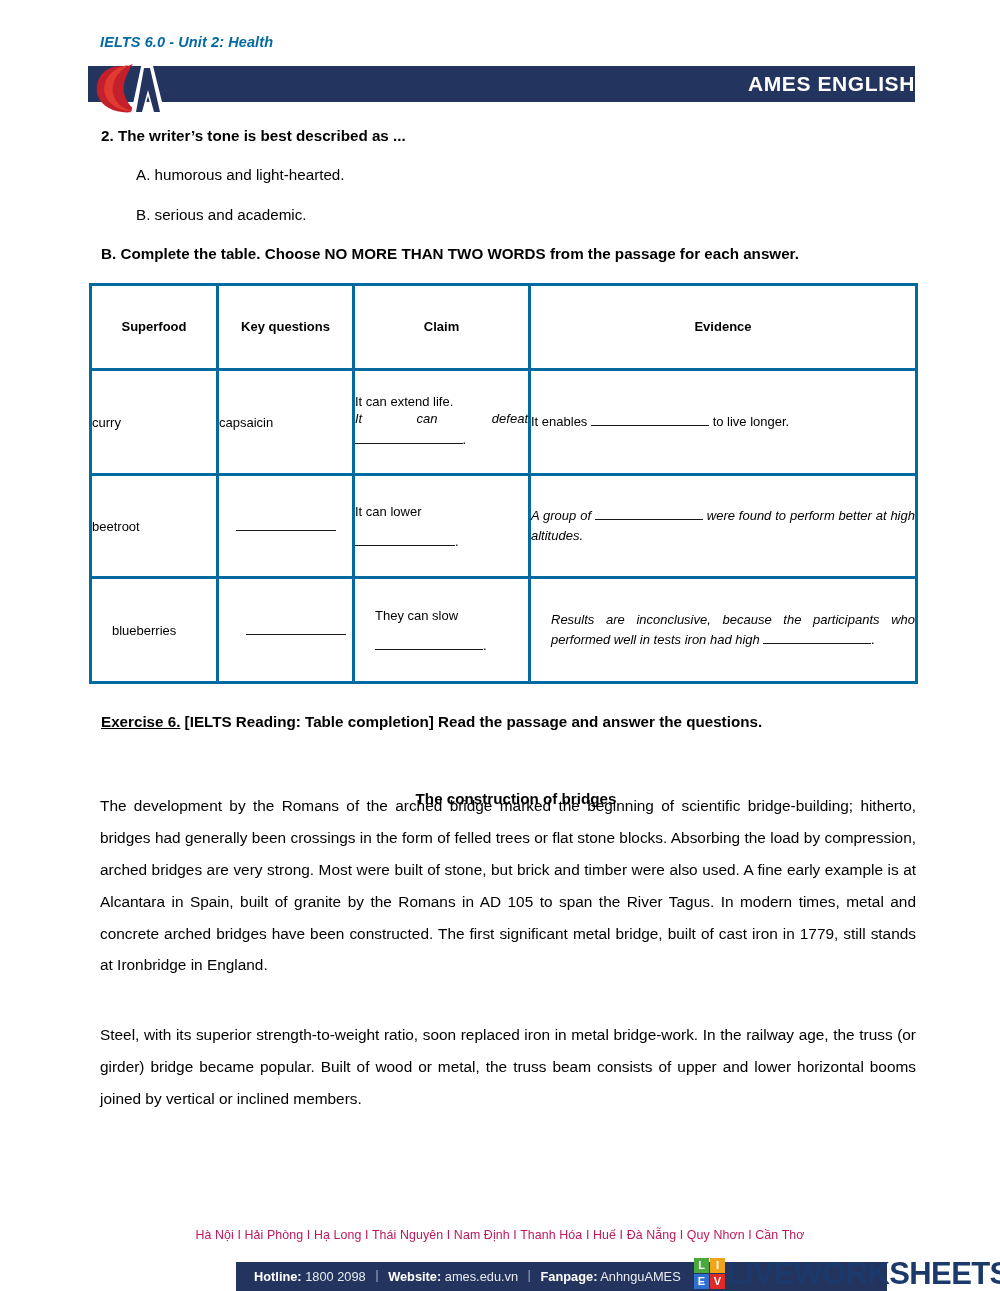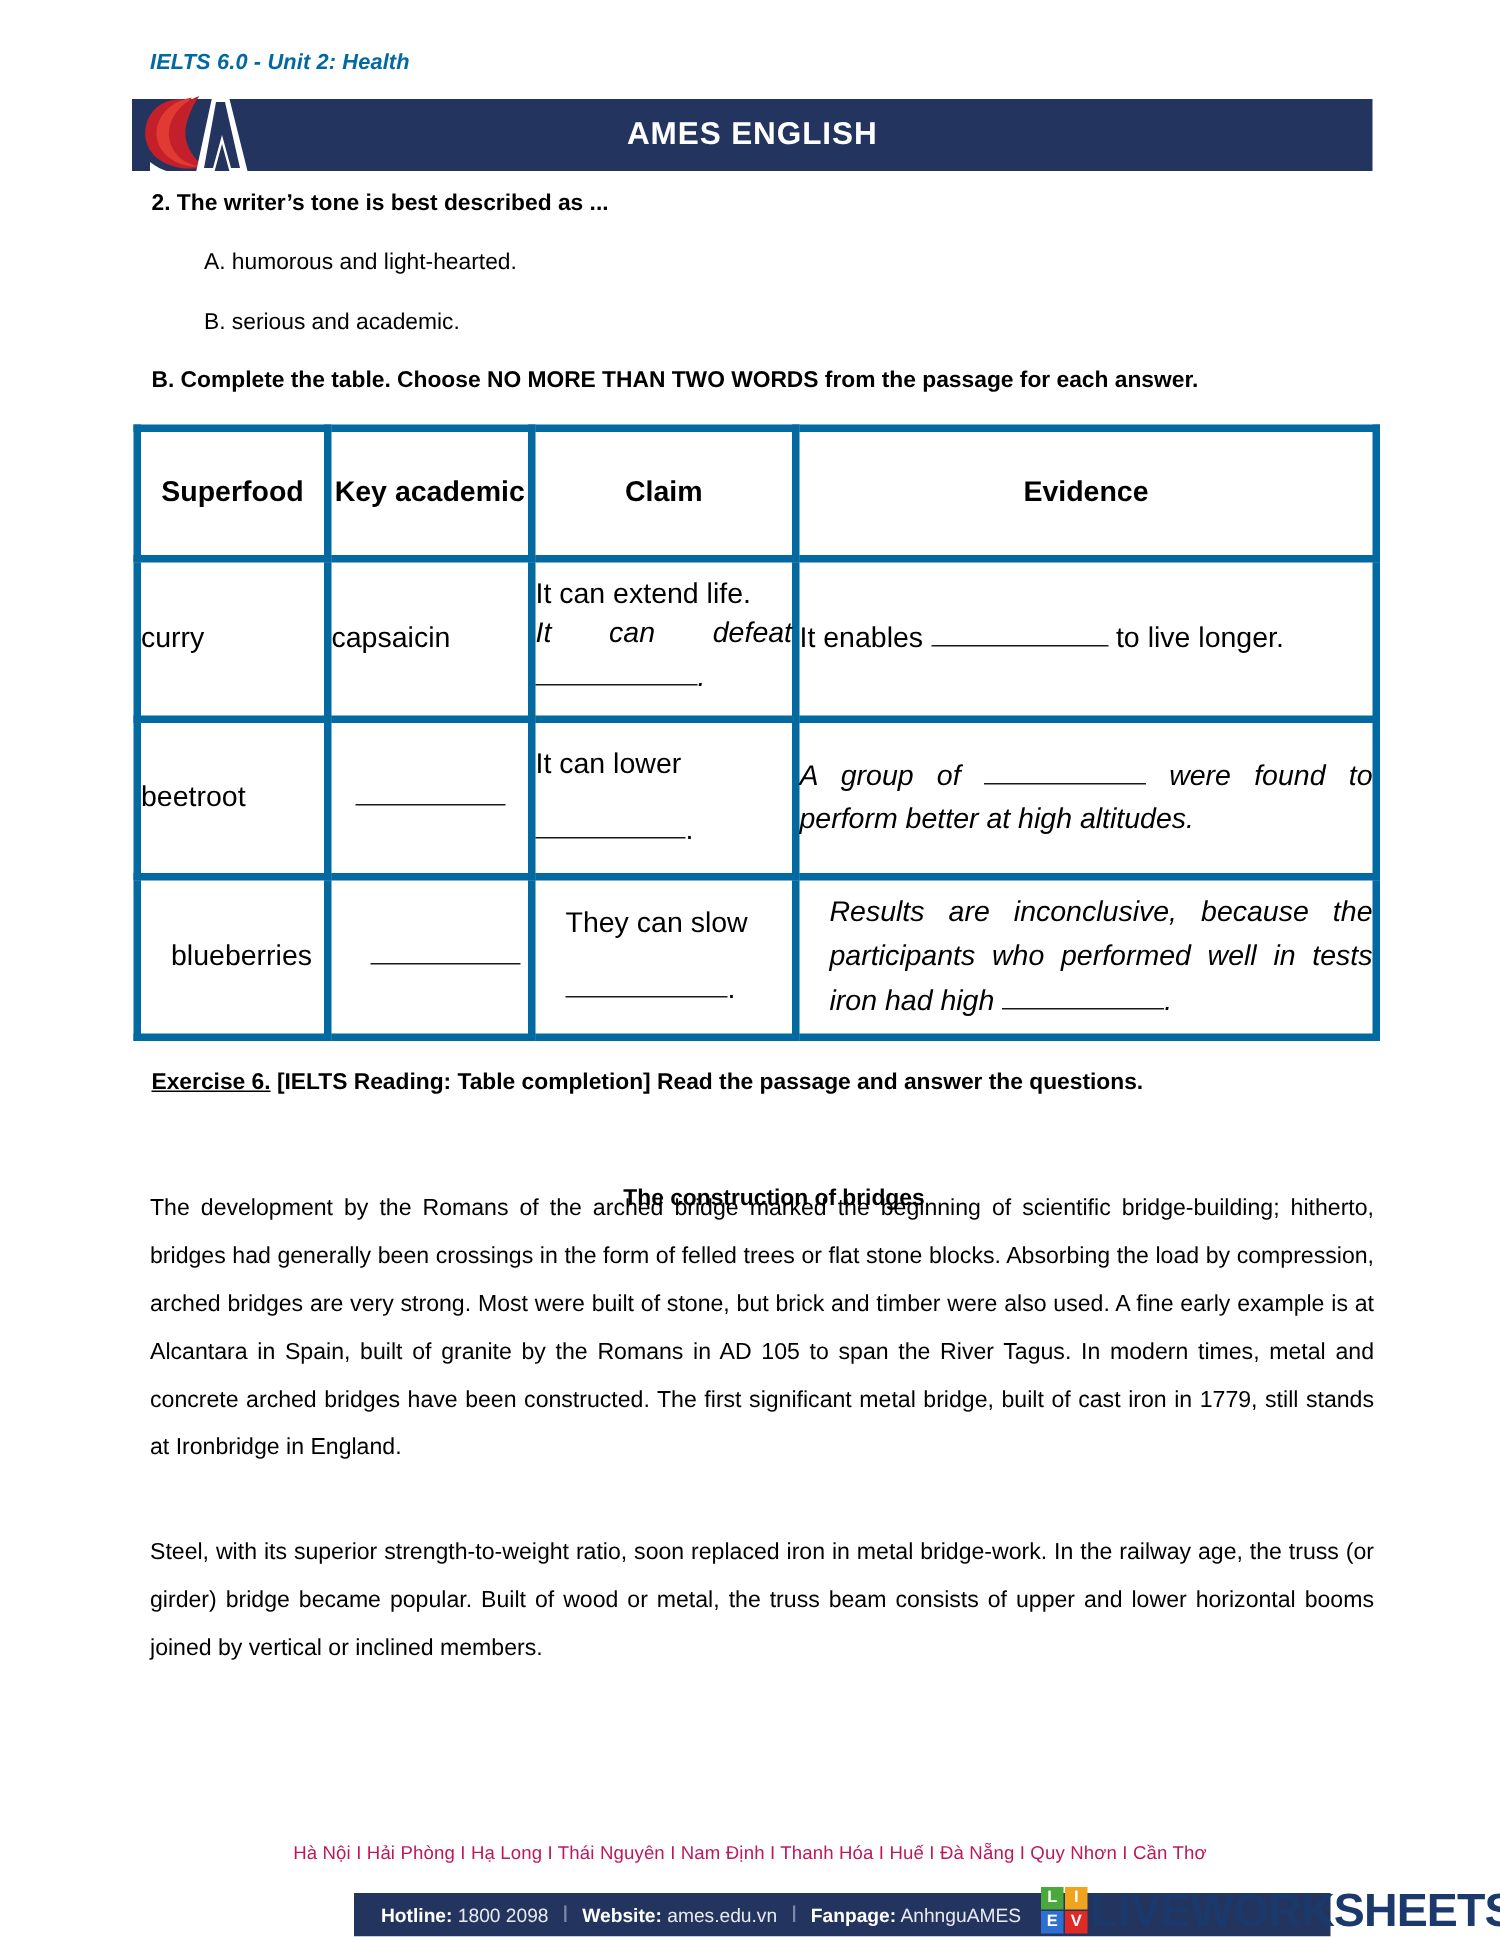--- a/index.html
+++ b/index.html
@@ -27,25 +27,25 @@
     letter-spacing: .1px;
     color: #0369a1;
   }
 
   
   .banner {
     position: absolute;
     left: 88px;
     top: 66px;
     width: 827px;
-    height: 48px;
+    height: 36px;
     background: #23355f;
     display: flex;
     align-items: center;
-    justify-content: center;
+    justify-content: flex-end;
   }
   .banner-title {
     color: #ffffff;
     font-size: 21px;
     font-weight: bold;
     letter-spacing: .6px;
   }
   .logo {
     position: absolute;
     left: 92px;
@@ -82,24 +82,24 @@
   
   .tbl {
     position: absolute;
     left: 89px;
     top: 283px;
     width: 826px;
     border-collapse: collapse;
     table-layout: fixed;
   }
   .tbl td, .tbl th {
-    border: 5px solid #0369a1;
+    border: 3px solid #0369a1;
     padding: 0;
     vertical-align: middle;
-    font-size: 19px;
+    font-size: 13px;
     font-weight: normal;
   }
   .tbl th {
     text-align: center;
     font-weight: bold;
     height: 82px;
     line-height: 1.28;
   }
   .col-1 { width: 127px; }
   .col-2 { width: 136px; }
@@ -258,21 +258,21 @@
 <table class="tbl">
   <colgroup>
     <col class="col-1">
       <col class="col-2">
       <col class="col-3">
       <col class="col-4">
   </colgroup>
   <thead>
     <tr>
       <th>Superfood</th>
-      <th>Key academic</th>
+      <th>Key questions</th>
       <th>Claim</th>
       <th>Evidence</th>
     </tr>
   </thead>
   <tbody>
 
     <tr class="row-1">
       <td class="cell-pad">curry</td>
       <td class="cell-pad">capsaicin</td>
       <td class="cell-pad">

